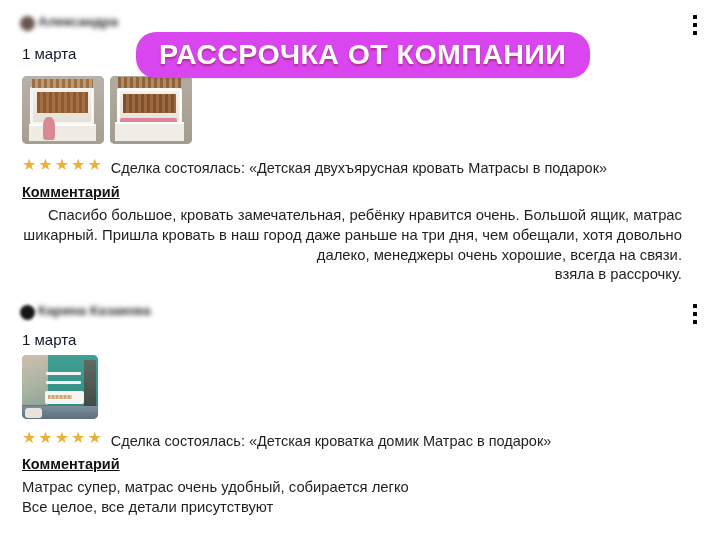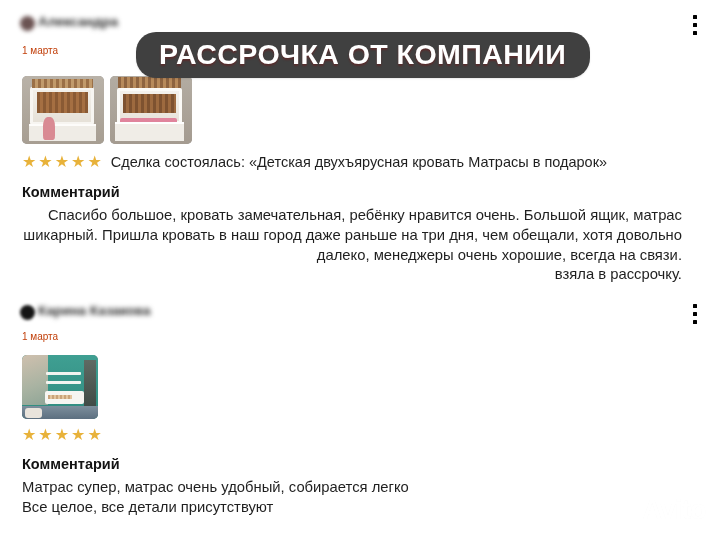--- a/index.html
+++ b/index.html
@@ -26,21 +26,21 @@
     overflow: hidden;
   }
 
   
   .promo-banner {
     position: absolute;
     left: 136px;
     top: 32px;
     width: 454px;
     height: 46px;
-    background: #404040;
+    background: #d946ef;
     border-radius: 20px;
     display: flex;
     align-items: center;
     justify-content: center;
     z-index: 6;
     box-shadow: 0 1px 2px rgba(0,0,0,0.10);
   }
   .promo-banner-text {
     font-family: "Liberation Sans", "DejaVu Sans", sans-serif;
     font-weight: bold;
@@ -105,22 +105,22 @@
     display: block;
     width: 4px;
     height: 4px;
     background: #000000;
     border-radius: 0.5px;
   }
 
   .review-date {
     position: absolute;
     left: 22px;
-    font-size: 10px;
-    color: #c2410c;
+    font-size: 15px;
+    color: #0f172a;
   }
   #review-1 .review-date { top: 31px; }
   #review-2 .review-date { top: 28px; }
 
   
   .photo-strip {
     position: absolute;
     left: 22px;
     display: flex;
     gap: 6px;
@@ -300,29 +300,31 @@
     line-height: 1;
   }
   .star {
     font-size: 16px;
     color: #e8b23a;
     line-height: 1;
   }
   .deal-text {
     font-size: 14.5px;
     color: #1f1f1f;
+    margin-top: 6px;
   }
 
   
   .comment-title {
     position: absolute;
     left: 22px;
     font-size: 14.5px;
     font-weight: bold;
     color: #131313;
+    text-decoration: underline;
   }
   #review-1 .comment-title { top: 170px; }
   #review-2 .comment-title { top: 153px; }
 
   .comment-body {
     position: absolute;
     left: 22px;
     width: 660px;
     font-size: 14.8px;
     line-height: 19.8px;
@@ -437,20 +439,21 @@
     </div>
 
     <div class="rating-row">
       <span class="stars">
         <span class="star">★</span>
         <span class="star">★</span>
         <span class="star">★</span>
         <span class="star">★</span>
         <span class="star">★</span>
       </span>
+      <span class="deal-text">Сделка состоялась: «Детская кроватка домик Матрас в подарок»</span>
     </div>
 
     <div class="comment-title">Комментарий</div>
 
     <div class="comment-body">Матрас супер, матрас очень удобный, собирается легко
 Все целое, все детали присутствуют</div>
   </div>
 
   <div class="watermark">
     <span>

